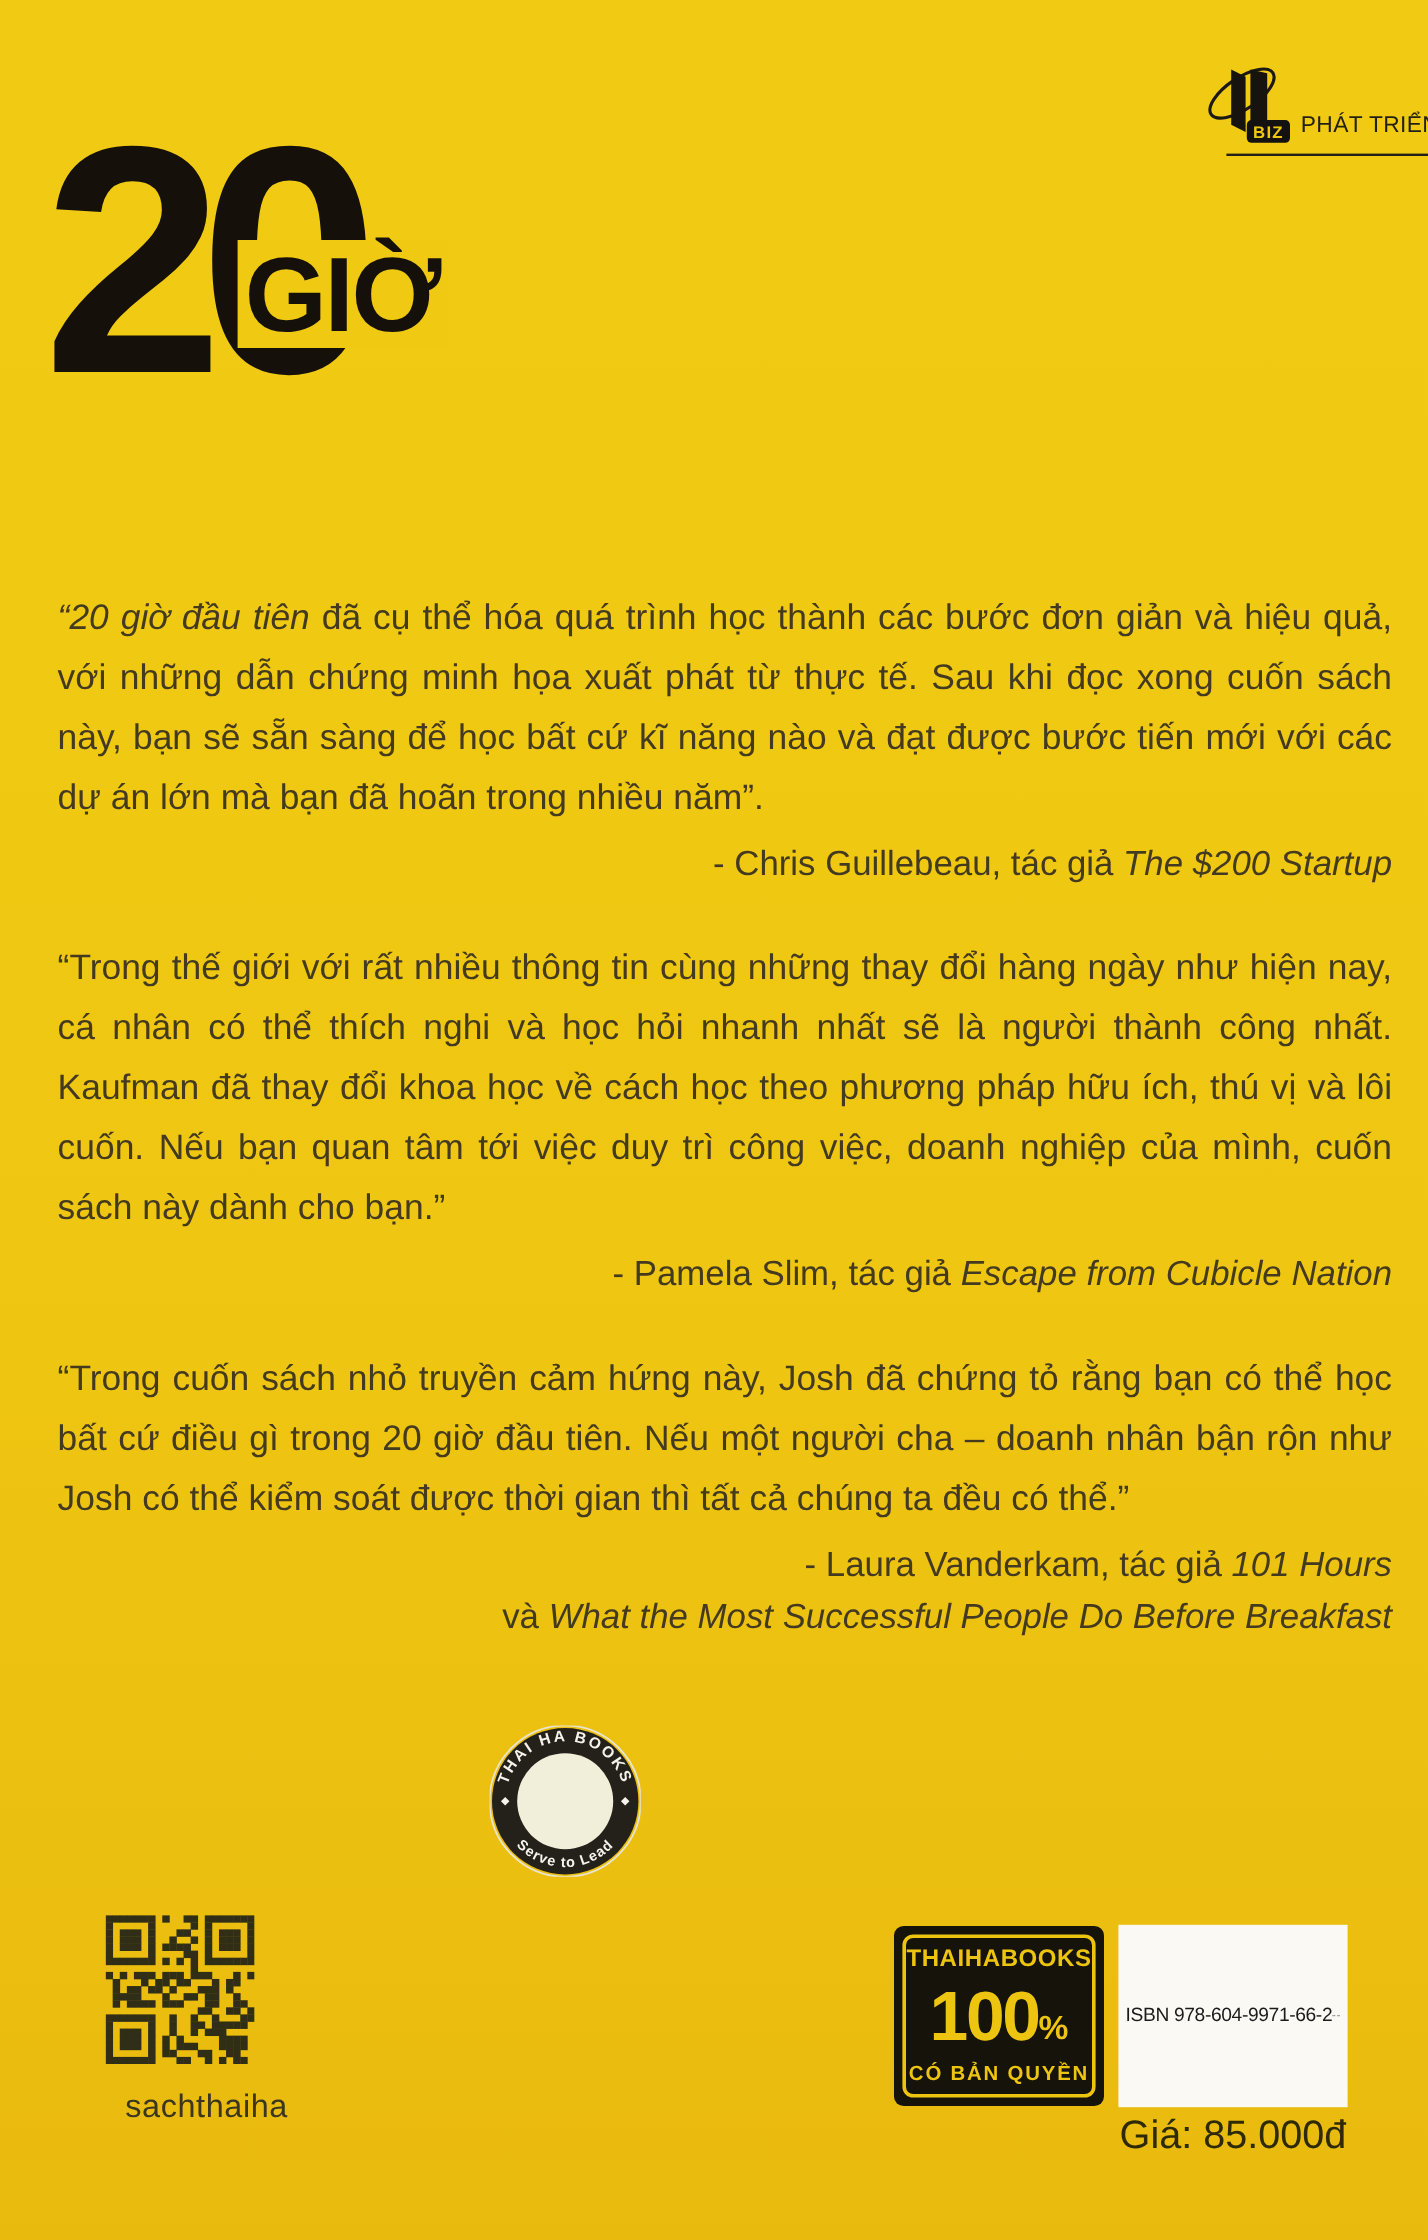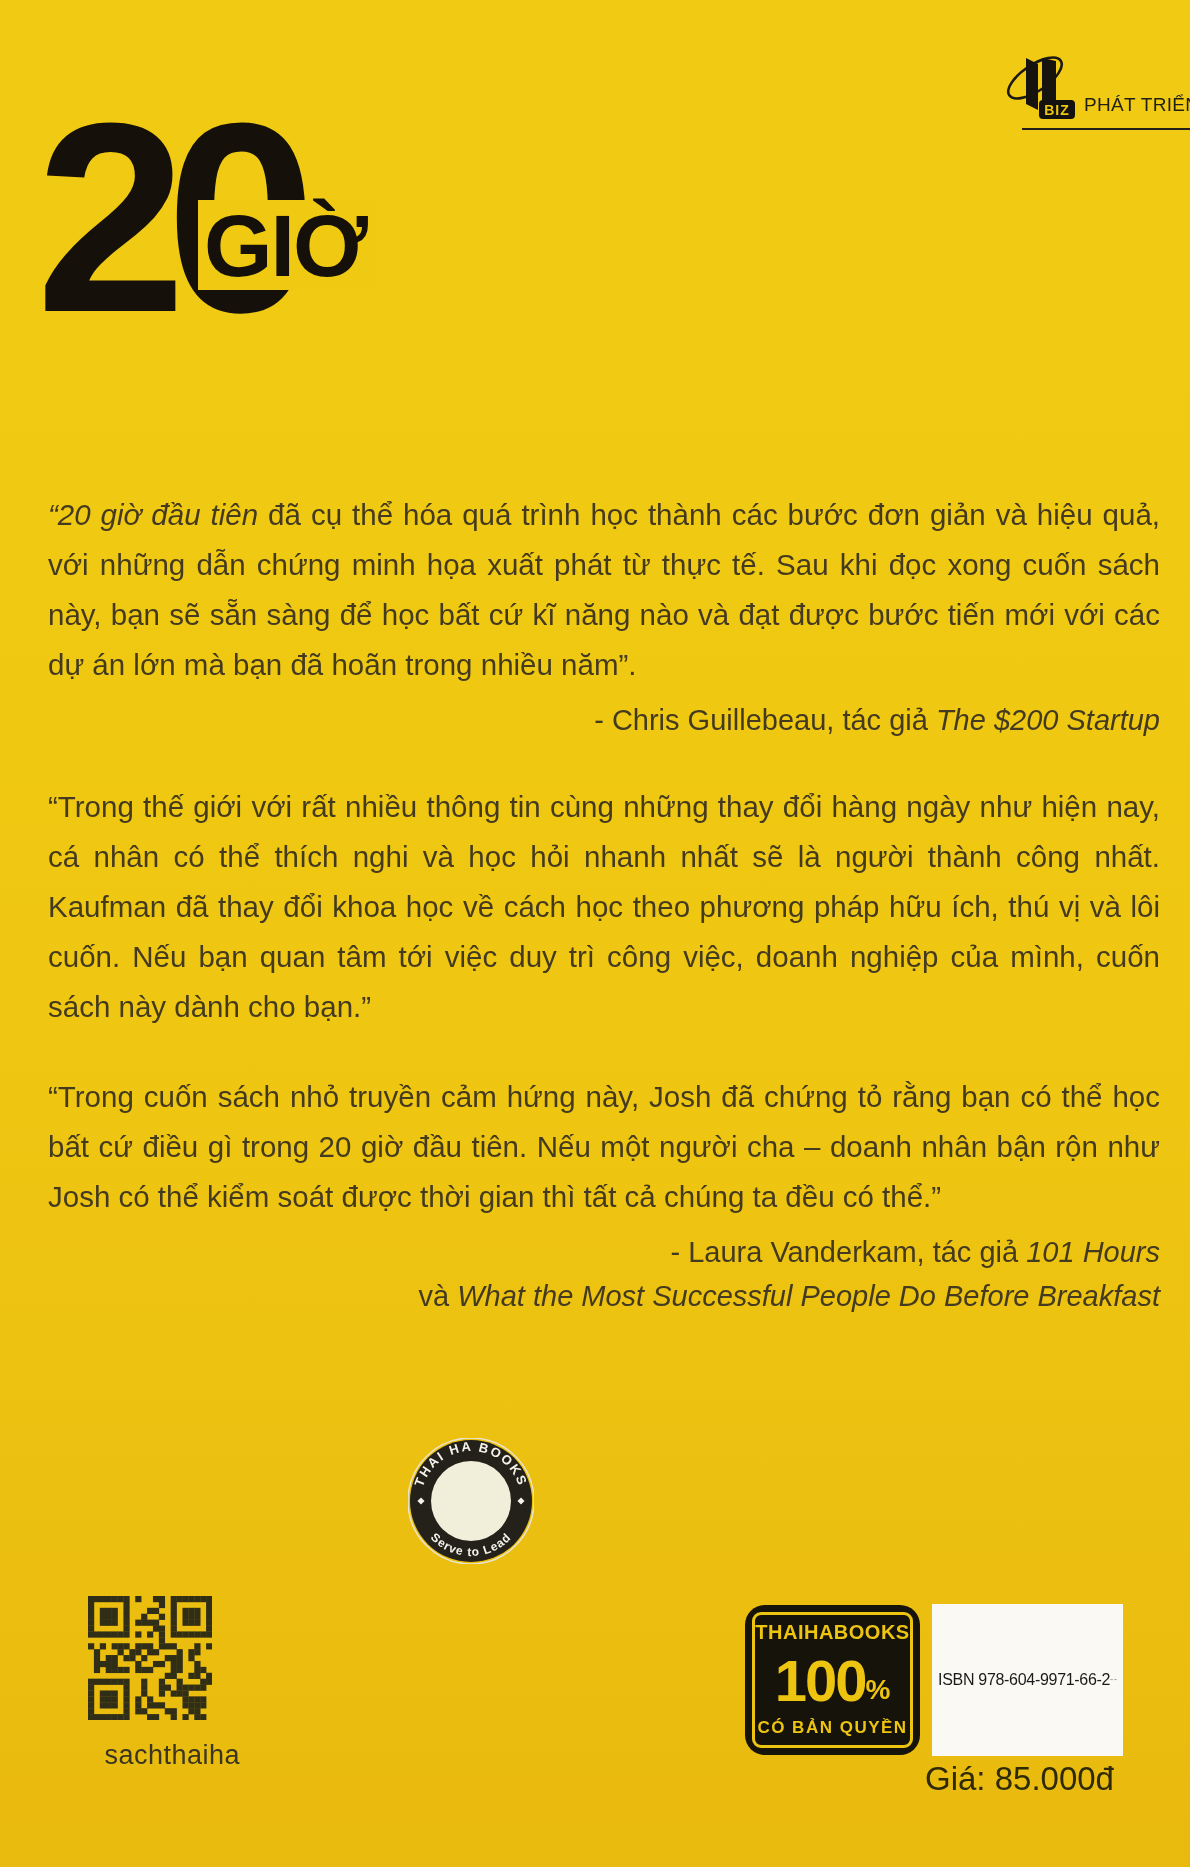--- a/index.html
+++ b/index.html
@@ -31,34 +31,34 @@
   
   .stamp{position:absolute;left:408px;top:1438px;}
 
   
   .qr{position:absolute;left:88px;top:1596px;}
   .qr-caption{position:absolute;left:60px;top:1740px;width:180px;text-align:right;
         font-size:27px;color:#3a3620;letter-spacing:.5px;}
 
   
   .badge{position:absolute;left:745px;top:1605px;width:175px;height:150px;background:#16130b;
-        border-radius:20px;box-sizing:border-box;padding:7px;}
+        border-radius:8px;box-sizing:border-box;padding:7px;}
   .badge-inner{width:100%;height:100%;border:3px solid #edc511;border-radius:9px;box-sizing:border-box;
         display:flex;flex-direction:column;align-items:center;justify-content:space-between;
         padding:6px 2px 7px;color:#edc511;}
   .badge-brand{font-size:20px;font-weight:bold;letter-spacing:.5px;}
   .badge-percent{font-size:58px;font-weight:bold;line-height:48px;letter-spacing:-2px;display:flex;align-items:flex-end;}
   .badge-percent .pct{font-size:28px;line-height:30px;font-weight:bold;letter-spacing:0;}
   .badge-license{font-size:17px;font-weight:bold;letter-spacing:1.5px;}
 
   
   .bclabel{position:absolute;left:932px;top:1604px;width:191px;height:152px;background:#faf9f4;
         box-sizing:border-box;padding:5px 6px;display:flex;flex-direction:row;align-items:center;}
   .isbn{font-size:16px;color:#1b1b1b;letter-spacing:-.3px;white-space:nowrap;}
-  .price{position:absolute;left:925px;top:1760px;width:205px;
+  .price{position:absolute;left:925px;top:1760px;width:205px;text-align:center;
         font-size:33px;color:#2f2a06;font-weight:500;}
 </style>
 </head>
 <body>
 
 <div class="page">
 
   <div class="pub-logo">
     <svg width="72" height="78" viewBox="0 0 72 78">
       <ellipse cx="30" cy="32" rx="31" ry="13" transform="rotate(-34 30 32)" fill="none" stroke="#1c1914" stroke-width="2.6"></ellipse>
@@ -76,20 +76,21 @@
 
   <div class="quotes">
 
     <div class="quote-section">
       <p class="quote"><span class="it">“20 giờ đầu tiên</span><span> đã cụ thể hóa quá trình học thành các bước đơn giản và hiệu quả, với những dẫn chứng minh họa xuất phát từ thực tế. Sau khi đọc xong cuốn sách này, bạn sẽ sẵn sàng để học bất cứ kĩ năng nào và đạt được bước tiến mới với các dự án lớn mà bạn đã hoãn trong nhiều năm”.</span></p>
       <p class="attr"><span>- Chris Guillebeau, tác giả </span><span class="it">The $200 Startup</span></p>
     </div>
 
     <div class="quote-section">
       <p class="quote"><span>“Trong thế giới với rất nhiều thông tin cùng những thay đổi hàng ngày như hiện nay, cá nhân có thể thích nghi và học hỏi nhanh nhất sẽ là người thành công nhất. Kaufman đã thay đổi khoa học về cách học theo phương pháp hữu ích, thú vị và lôi cuốn. Nếu bạn quan tâm tới việc duy trì công việc, doanh nghiệp của mình, cuốn sách này dành cho bạn.”</span></p>
+      <p class="attr"><span>- Pamela Slim, tác giả </span><span class="it">Escape from Cubicle Nation</span></p>
     </div>
 
     <div class="quote-section">
       <p class="quote"><span>“Trong cuốn sách nhỏ truyền cảm hứng này, Josh đã chứng tỏ rằng bạn có thể học bất cứ điều gì trong 20 giờ đầu tiên. Nếu một người cha – doanh nhân bận rộn như Josh có thể kiểm soát được thời gian thì tất cả chúng ta đều có thể.”</span></p>
       <p class="attr"><span>- Laura Vanderkam, tác giả </span><span class="it">101 Hours</span></p>
       <p class="attr" style="margin-top:0;"><span>và </span><span class="it">What the Most Successful People Do Before Breakfast</span></p>
     </div>
 
   </div>
 

